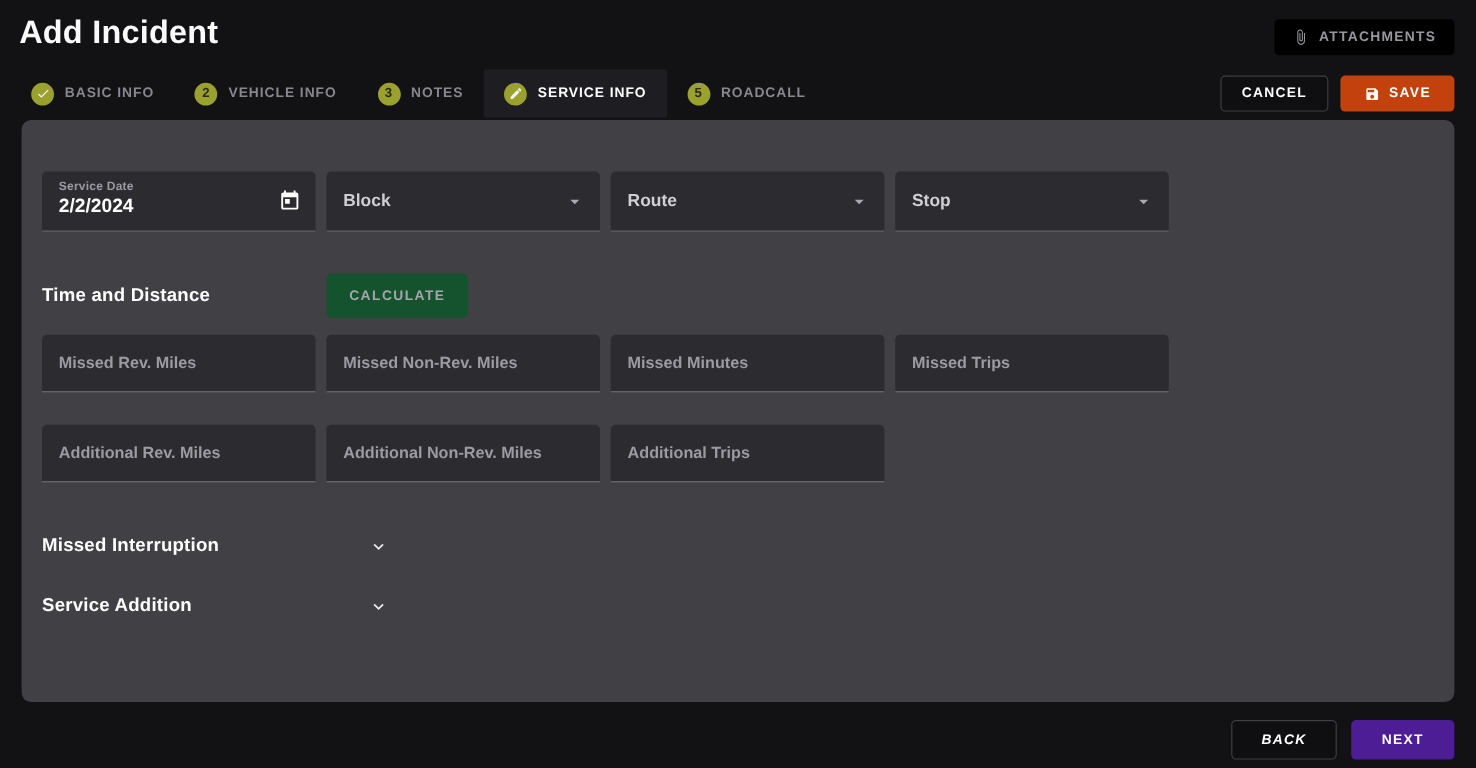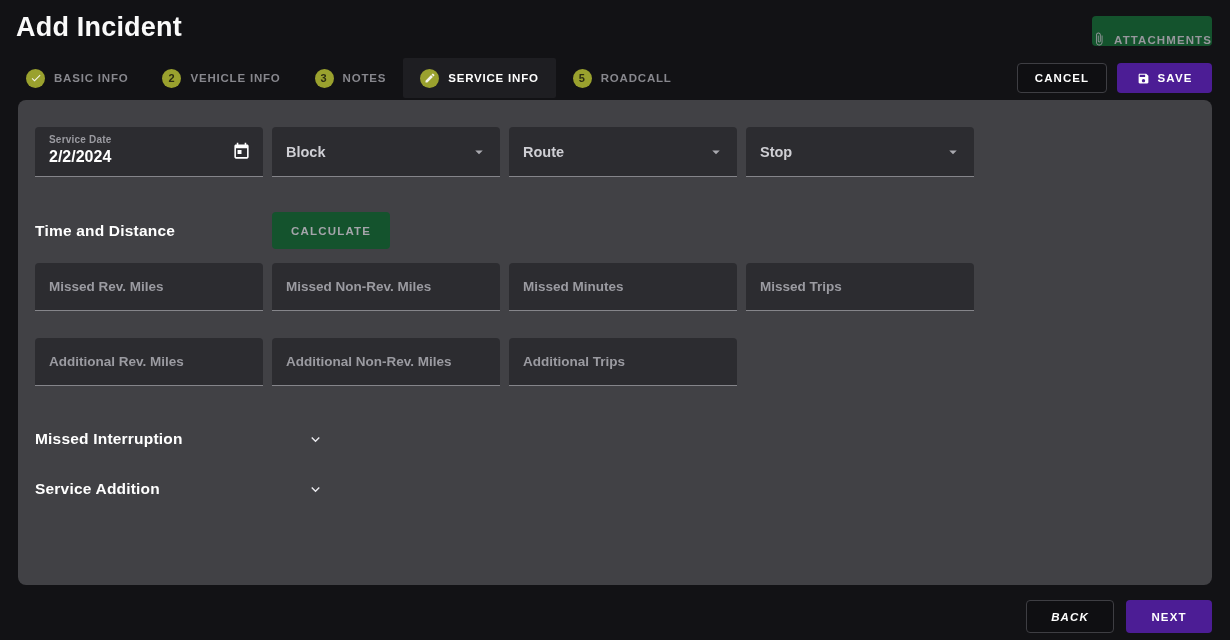--- a/index.html
+++ b/index.html
@@ -9,24 +9,24 @@
     font-family:"Liberation Sans", sans-serif;
     overflow:hidden;
   }
   
   .topbar {
     display:flex; justify-content:space-between; align-items:flex-start;
     padding:12px 18px 0 16px; height:58px;
   }
   .page-title { color:#fafafa; font-size:27px; font-weight:600; letter-spacing:.2px; }
   .btn-attach {
-    margin-top:4px; height:30px; padding:0 0;
-    background:#14532d; border:none; border-radius:4px;
+    margin-top:4px; height:30px; padding:0 15px;
+    background:#000000; border:none; border-radius:4px;
     color:#97979d; font-size:11.5px; font-weight:bold; letter-spacing:1.1px;
-    display:flex; align-items:flex-end; gap:8px; cursor:pointer;
+    display:flex; align-items:center; gap:8px; cursor:pointer;
     font-family:inherit;
   }
   .btn-attach svg { width:14px; height:14px; fill:#97979d; }
 
   
   .tabrow {
     display:flex; justify-content:space-between; align-items:stretch;
     padding:0 18px 0 16px; height:40px;
   }
   .tabs { display:flex; }
@@ -46,32 +46,32 @@
   .step-circle svg { width:12px; height:12px; fill:#f4f4ea; }
 
   .actions { display:flex; gap:10px; align-items:center; }
   .btn-cancel {
     width:90px; height:30px; background:#0f0f12;
     border:1px solid #3e3e43; border-radius:4px;
     color:#ffffff; font-weight:bold; font-size:11.5px; letter-spacing:1.1px;
     cursor:pointer; font-family:inherit;
   }
   .btn-save {
-    width:95px; height:30px; background:#4c1d95; border:none; border-radius:4px;
+    width:95px; height:30px; background:#c2410c; border:none; border-radius:4px;
     color:#ffffff; font-weight:bold; font-size:11.5px; letter-spacing:1.1px;
     display:flex; align-items:center; justify-content:center; gap:8px;
     cursor:pointer; font-family:inherit;
   }
   .btn-save svg { width:13px; height:13px; fill:#ffffff; }
 
   
   .panel {
     margin:2px 18px 0 18px; height:485px;
     background:#414145; border-radius:8px;
-    padding:27px 17px 0 17px;
+    padding:43px 17px 0 17px;
   }
   .fields-row { display:flex; gap:9px; }
   .field {
     width:228px; height:50px; background:#2c2c30;
     border-bottom:1px solid #85858a; border-radius:4px 4px 0 0;
   }
   .date-field { padding:7px 12px 0 14px; position:relative; cursor:pointer; }
   .f-label { font-size:10px; color:#9a9aa0; font-weight:bold; letter-spacing:.2px; }
   .f-value { font-size:16px; color:#ffffff; font-weight:bold; margin-top:3px; }
   .cal-icon { position:absolute; right:12px; top:15px; width:19px; height:19px; fill:#ffffff; }

